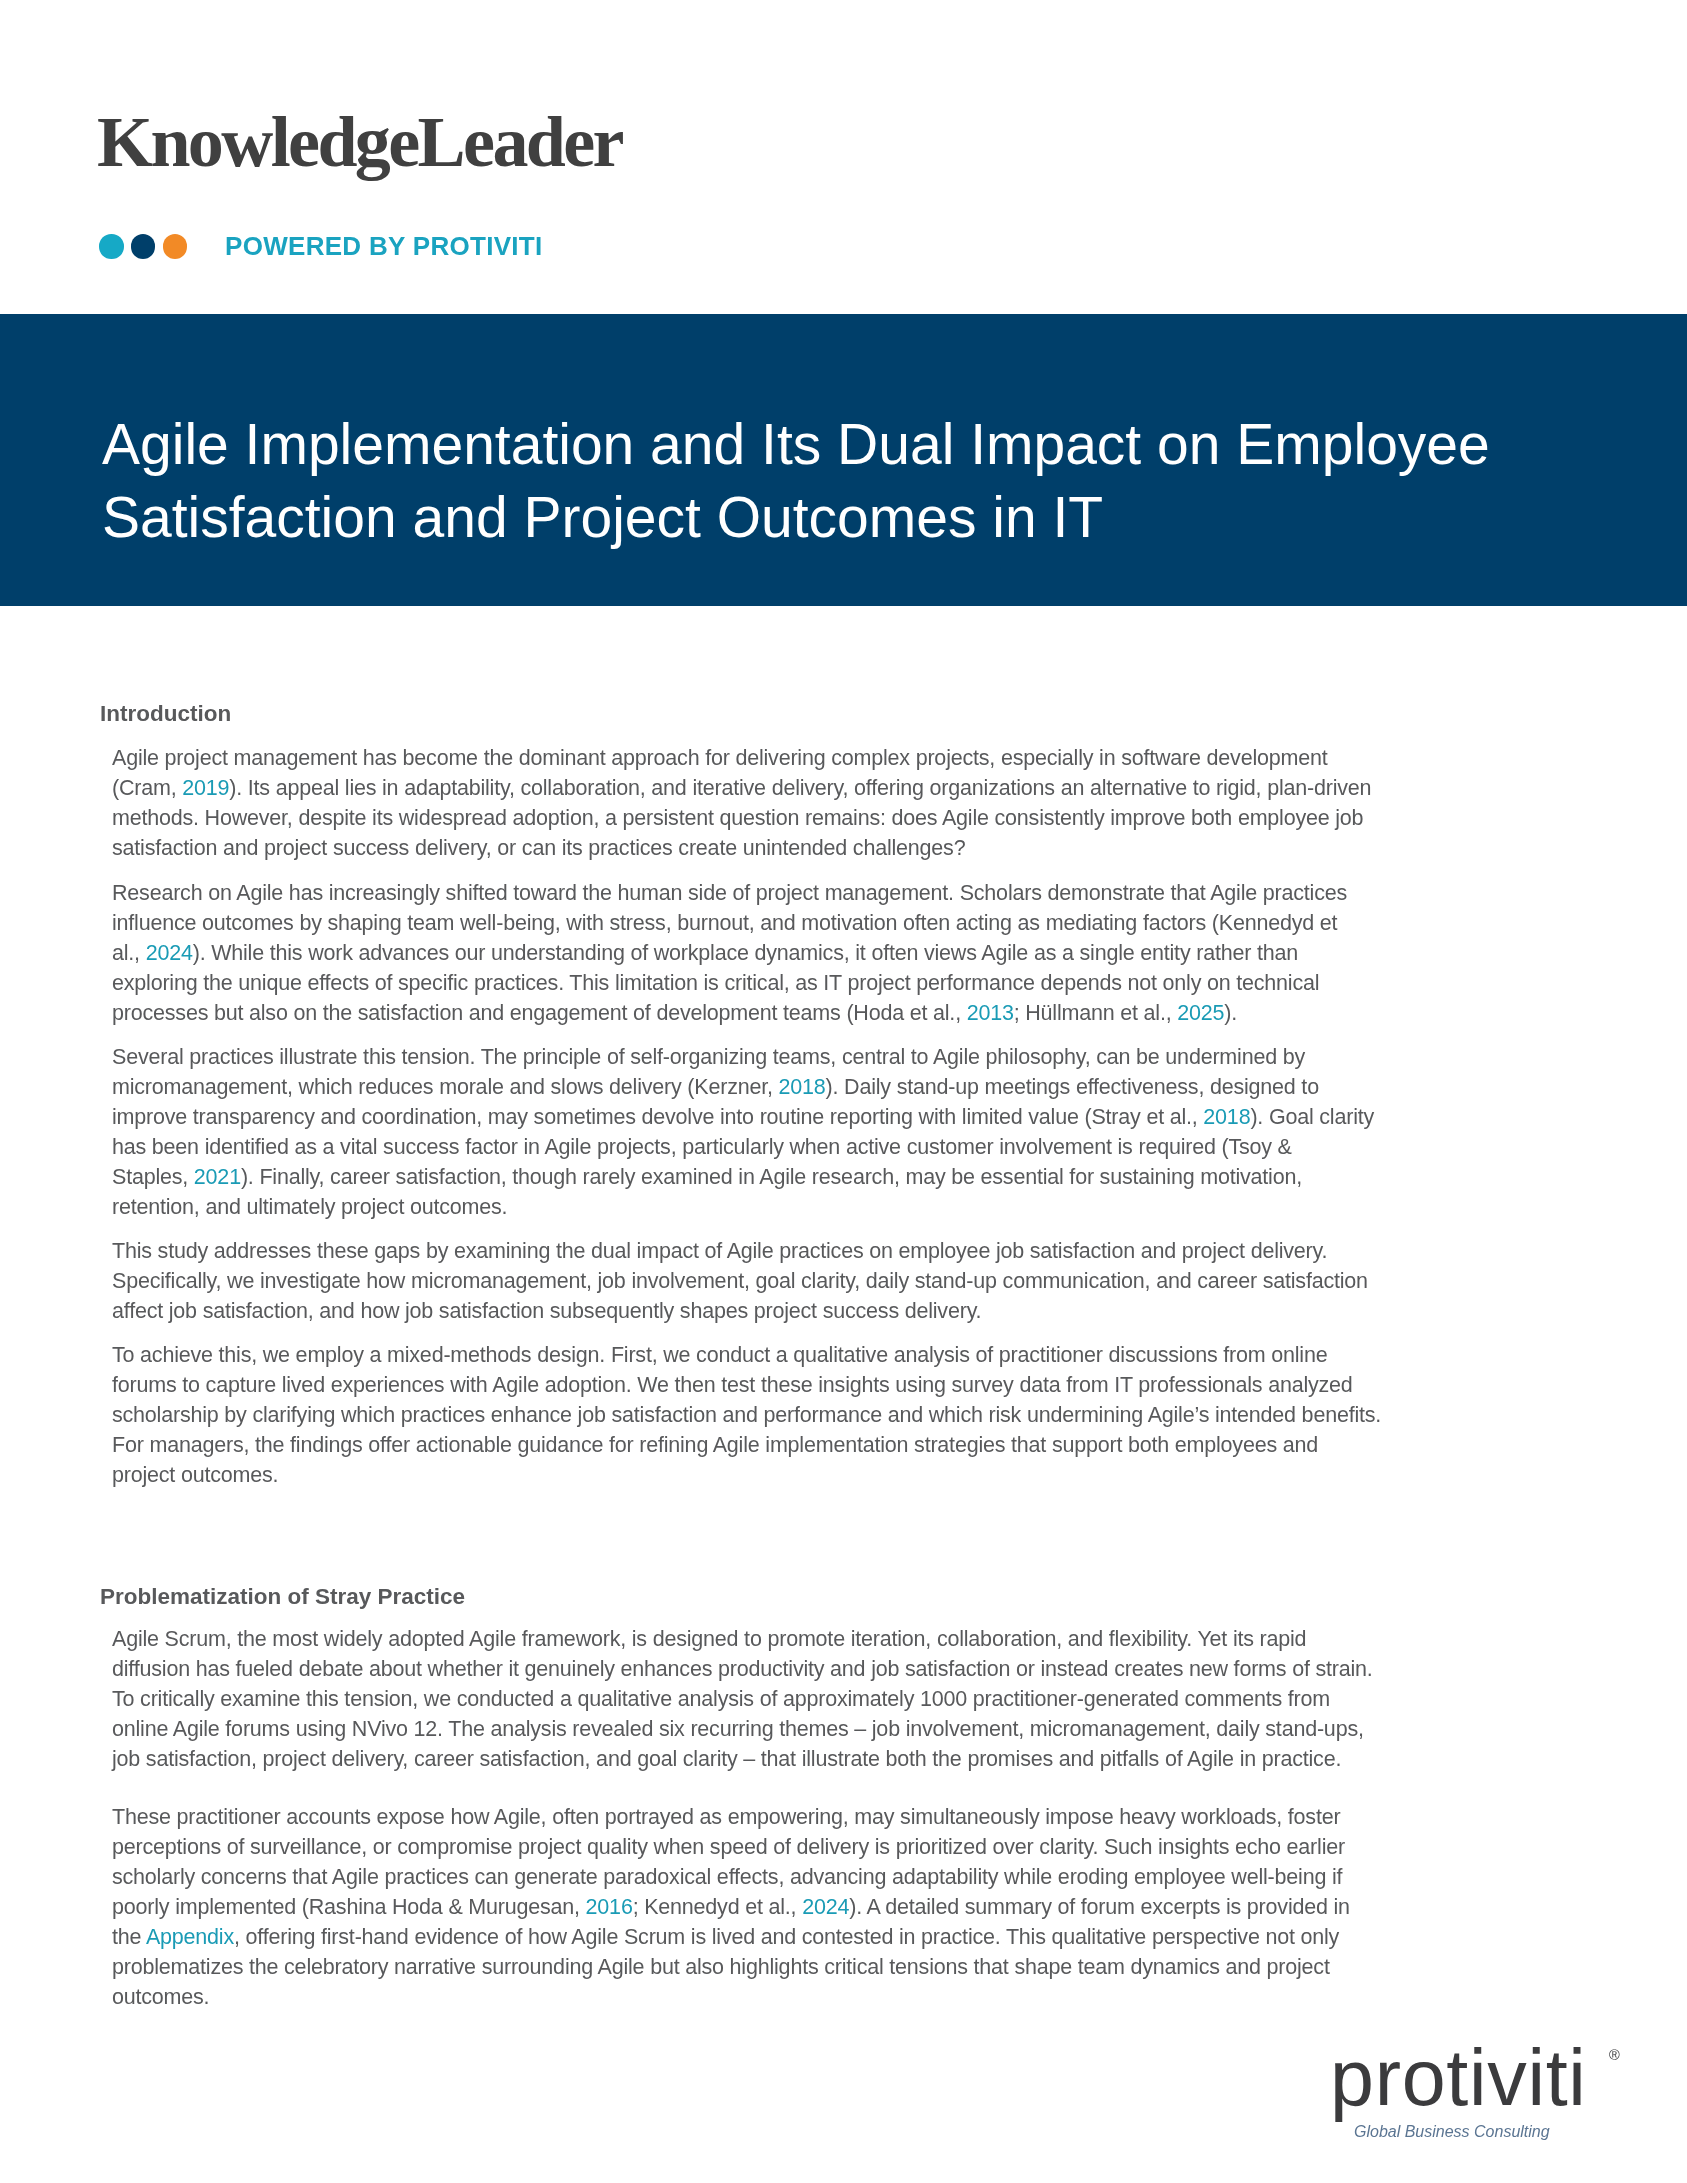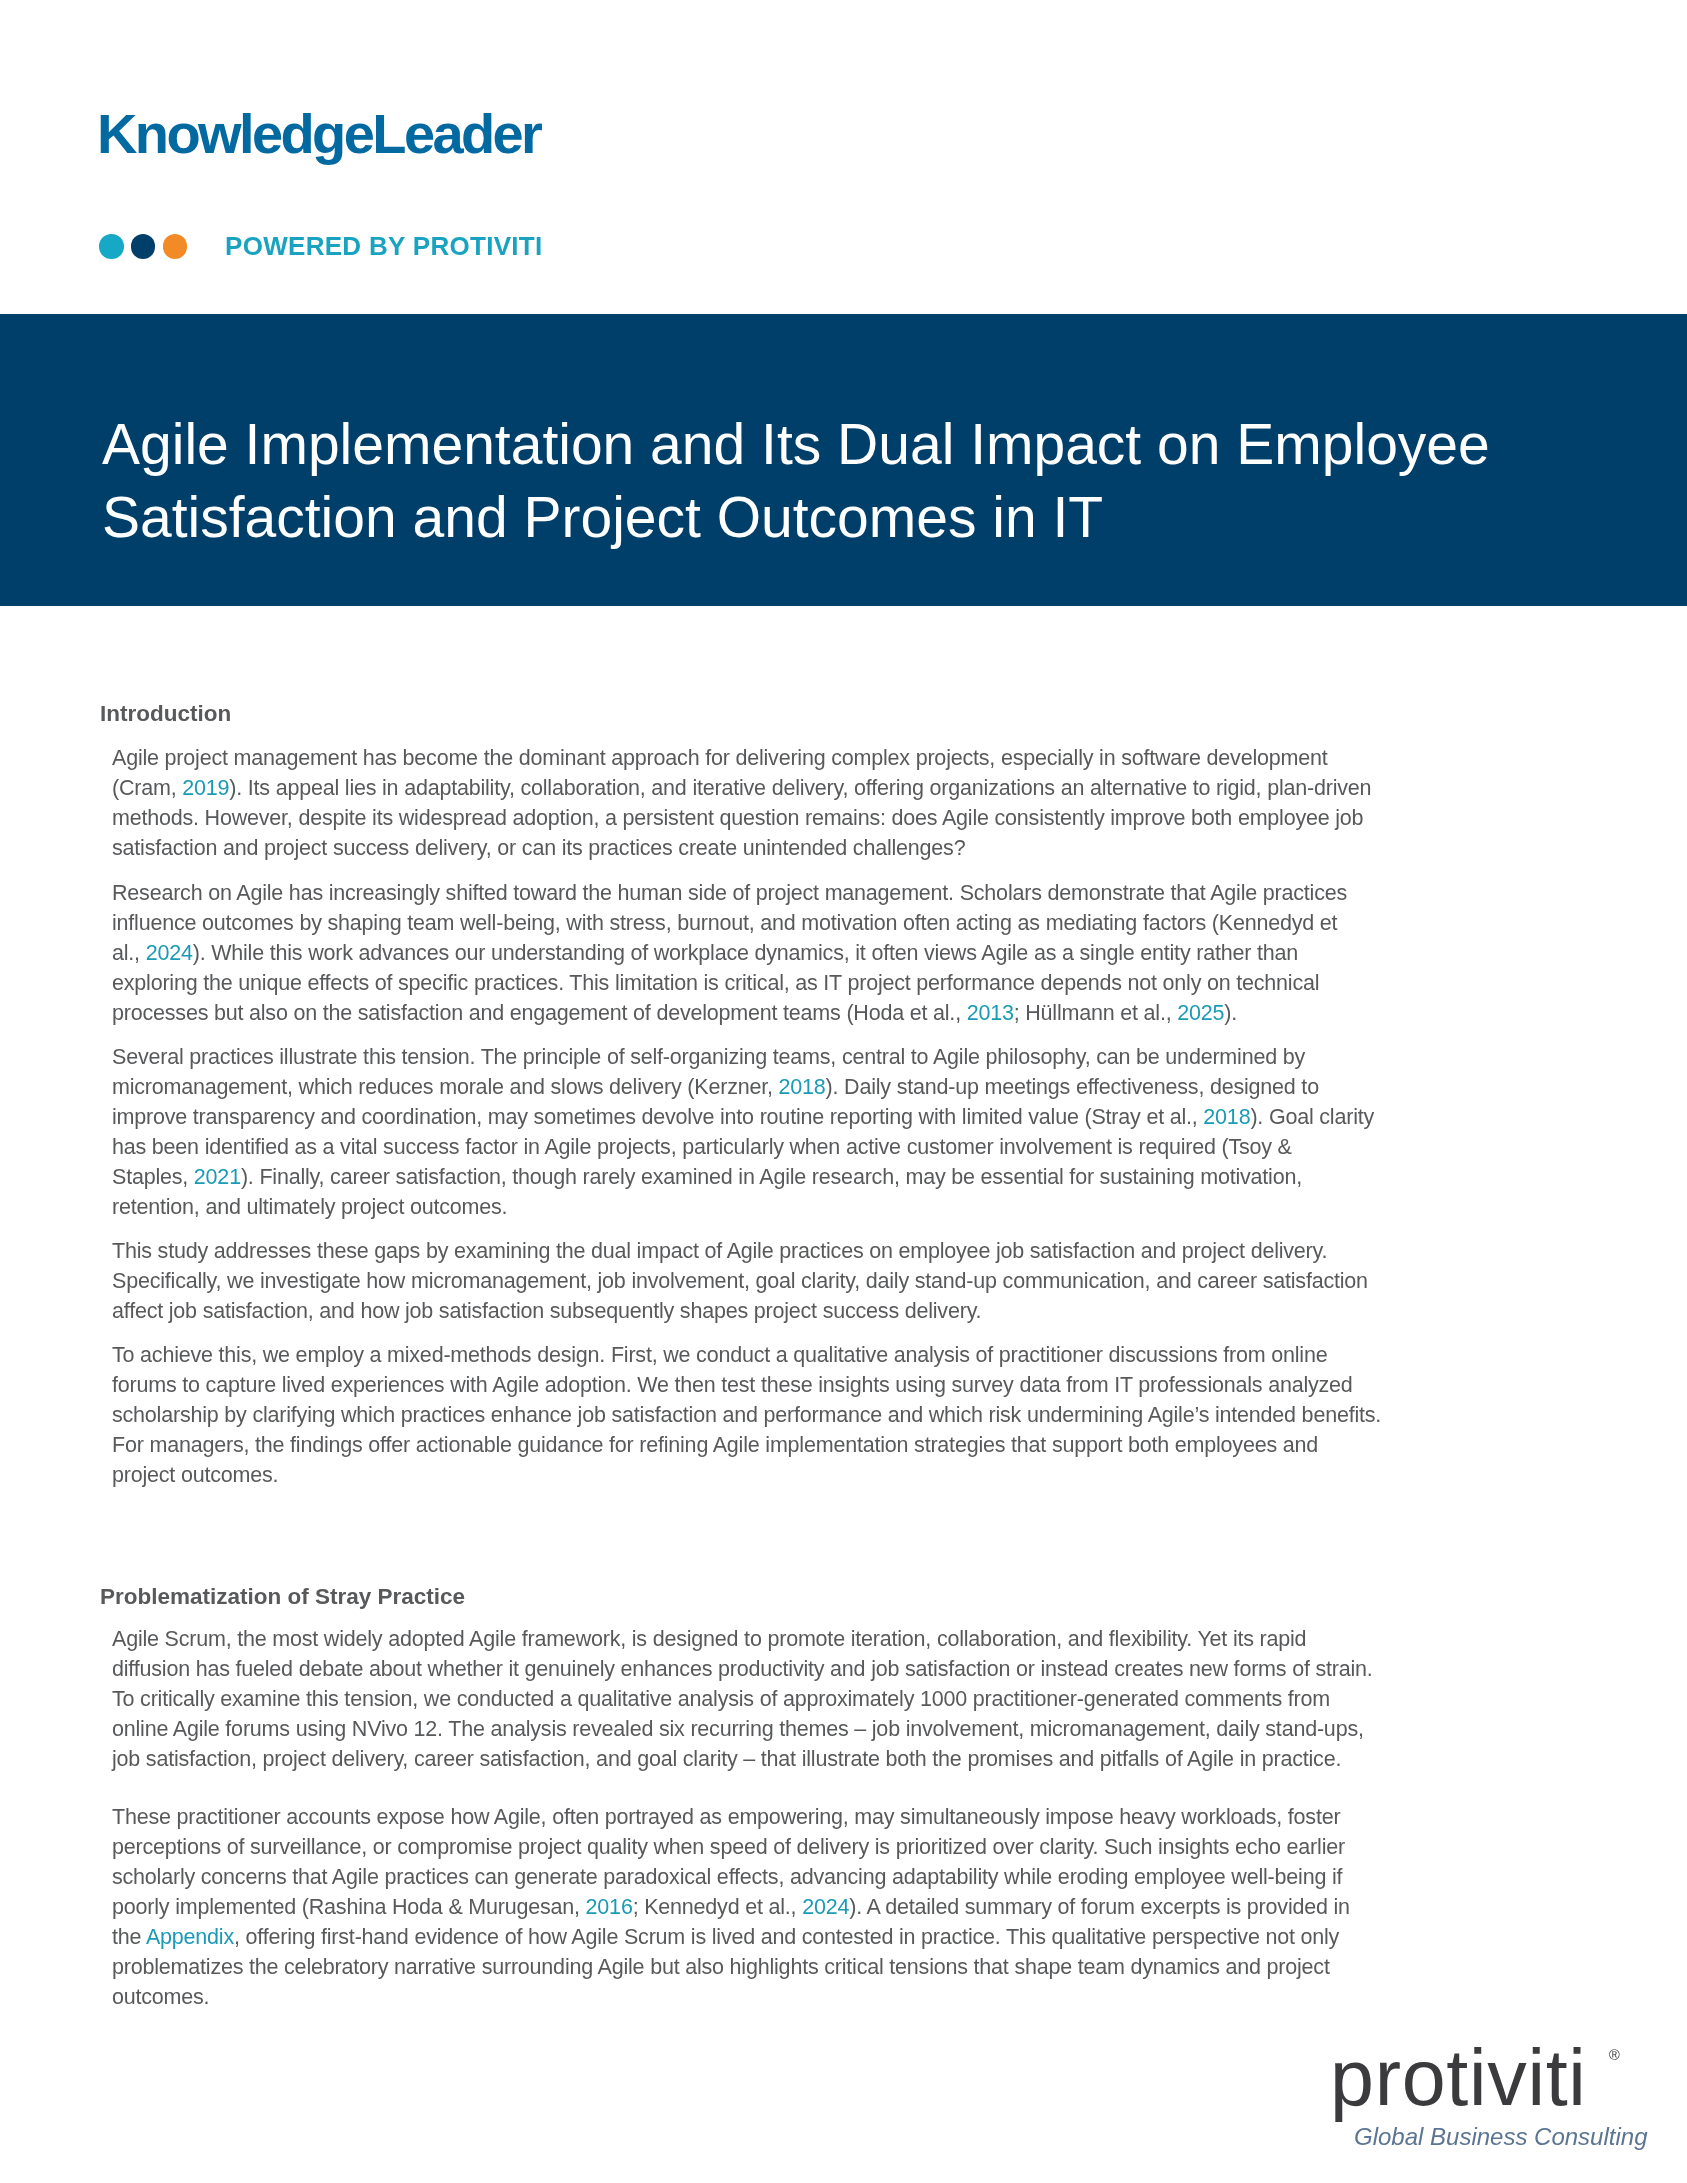--- a/index.html
+++ b/index.html
@@ -1,38 +1,38 @@
 <!DOCTYPE html>
 <html style="font-size:10.6px"><head>
 <meta charset="utf-8">
 <style>
   html, body { margin: 0; padding: 0; background: #ffffff; }
   body { width: 1687px; height: 2183px; position: relative; overflow: hidden;
          font-family: "Liberation Sans", sans-serif; }
-  .kl-logo { position: absolute; left: 97px; top: 106px; font-family: Liberation Sans, sans-serif;
-             font-weight: bold; font-size: 56px; letter-spacing: -2.6px; color: #0369a1; line-height: 1; }
+  .kl-logo { position: absolute; left: 97px; top: 106px; font-family: Liberation Serif, serif;
+             font-weight: bold; font-size: 72px; letter-spacing: -2.6px; color: #404040; line-height: 1; }
   .dots { position: absolute; left: 99px; top: 234px; display: flex; gap: 7.3px; }
   .dot { width: 24.5px; height: 24.5px; border-radius: 50%; }
   .powered { position: absolute; left: 225px; top: 233px; font-size: 26px; font-weight: bold;
              color: #1aa3c0; letter-spacing: 0.3px; line-height: 1; }
   .banner { position: absolute; left: 0; top: 314px; width: 1687px; height: 292px; background: #003f6a; }
   .banner-title { position: absolute; left: 86px; top: 78px; width: 1522px; color: #ffffff;
                   font-size: 57px; line-height: 73px; font-weight: normal; }
   .banner-title .line { display: block; white-space: nowrap; }
   .content { position: absolute; left: 100px; top: 0; width: 1489px; color: #58595b; }
   .heading { position: absolute; left: 0; font-size: 22.5px; font-weight: bold; color: #58595b;
              line-height: 1; white-space: nowrap; }
   .para { position: absolute; left: 0; font-size: 21.5px; line-height: 30px; color: #58595b; margin-left: 12px; }
   .para .line { display: block; white-space: nowrap; letter-spacing: -0.2px; }
   .link { color: #1a9bb5; cursor: pointer; }
   .protiviti { position: absolute; left: 1330px; top: 2038px; }
   .protiviti .word { font-size: 79px; color: #3b3b3d; font-family: "Liberation Sans", sans-serif;
                      line-height: 1; letter-spacing: 0.7px; }
   .protiviti .reg { position: absolute; left: 279px; top: 9.3px; font-size: 14.6px; color: #3b3b3d; }
-  .protiviti .tagline { position: absolute; left: 24px; top: 85px; font-size: 24px; font-style: italic;
+  .protiviti .tagline { position: absolute; left: 24px; top: 85px; font-size: 16px; font-style: italic;
                         color: #5b7592; white-space: nowrap; }
 </style>
 </head>
 <body>
 
 <div class="kl-logo">KnowledgeLeader</div>
 <div class="dots">
   <div class="dot" style="background:#16a9c6"></div>
   <div class="dot" style="background:#003f6a"></div>
   <div class="dot" style="background:#f28a26"></div>

